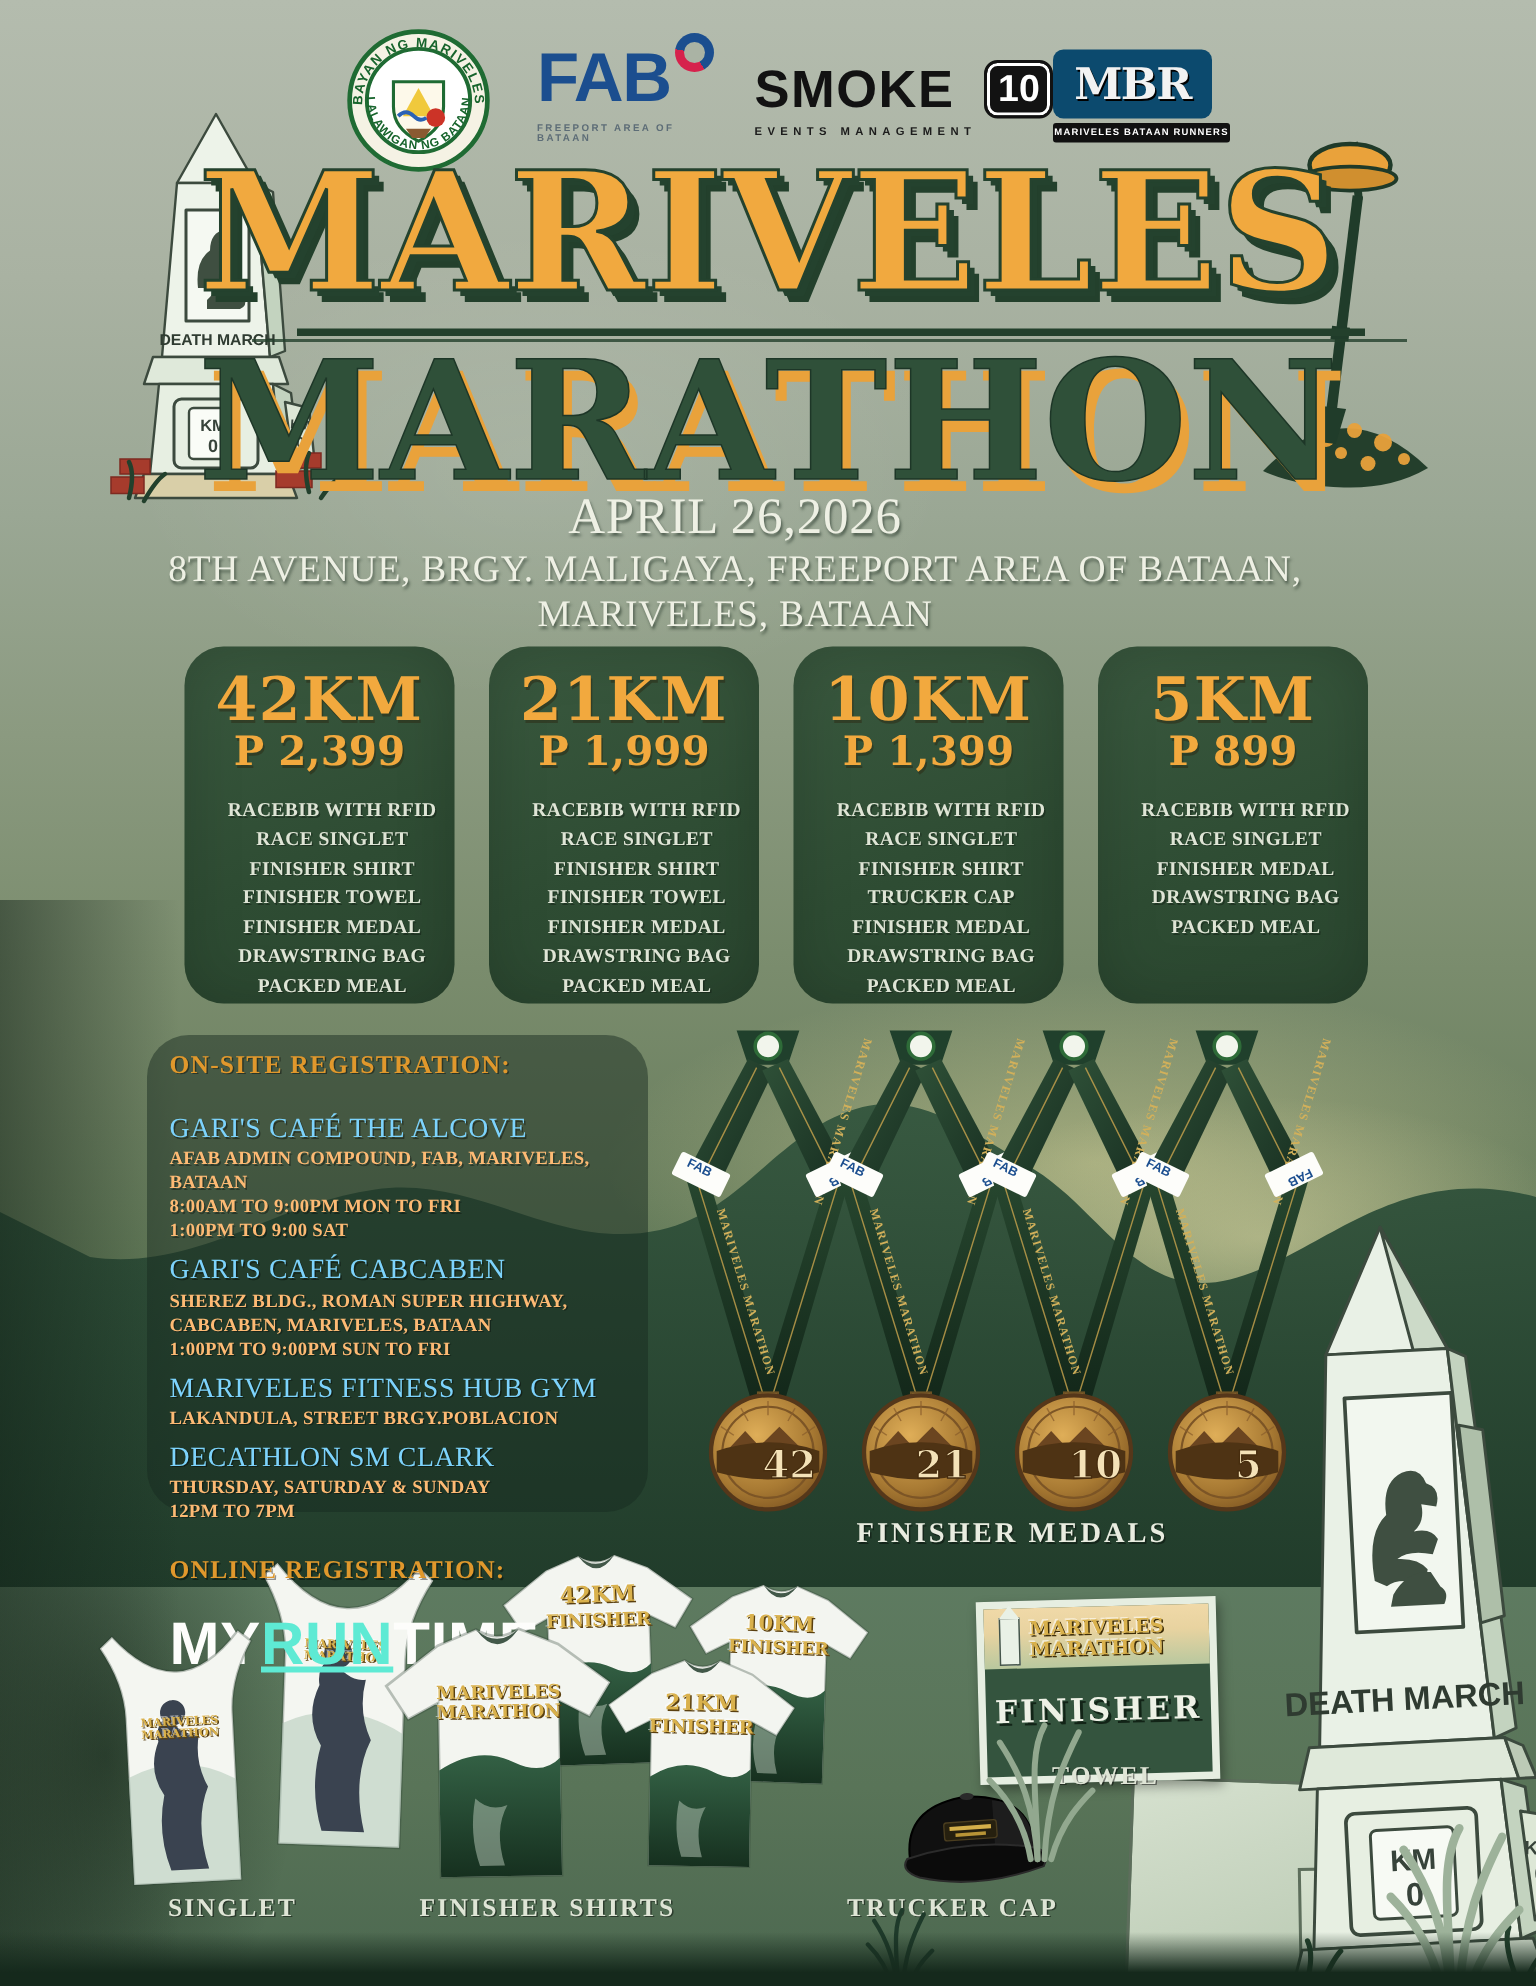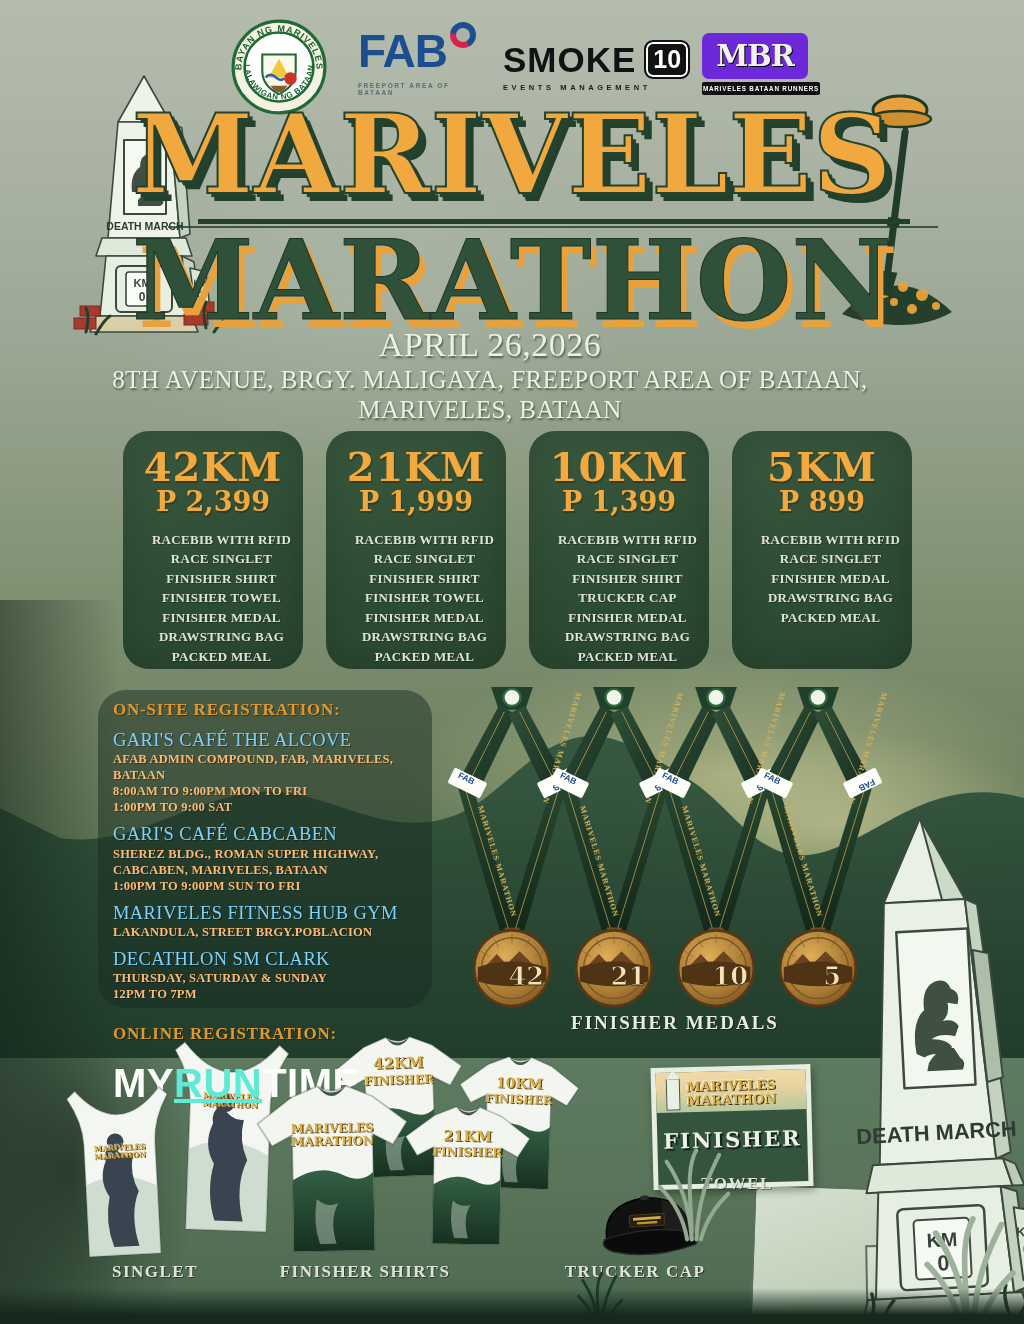--- a/index.html
+++ b/index.html
@@ -25,27 +25,27 @@
   
   .fab-logo{left:358px;top:28px;z-index:4;width:120px;}
   .fab-name{font-family:"Liberation Sans",sans-serif;font-weight:700;font-size:46px;line-height:1;
     color:#1b4e8f;letter-spacing:-1px;}
   .fab-circle{position:absolute;left:92px;top:-6px;width:26px;height:26px;border-radius:50%;
     background:conic-gradient(from 150deg,#d6224c 0 130deg,#1b4e8f 130deg 360deg);}
   .fab-circle::after{content:"";position:absolute;inset:6px;border-radius:50%;background:#aab3a4;}
   .fab-tag{margin-top:8px;font-family:"Liberation Sans",sans-serif;font-size:6.5px;letter-spacing:1.6px;
     color:#5d6d77;font-weight:700;}
   .smoke-logo{left:503px;top:40px;z-index:4;font-family:"Liberation Sans",sans-serif;color:#121212;}
-  .smoke-row{display:flex;align-items:center;gap:8px;}
+  .smoke-row{display:flex;align-items:center;gap:20px;}
   .smoke-word{font-weight:700;font-size:35px;letter-spacing:1px;line-height:1;}
   .smoke-box{background:#121212;color:#fff;font-weight:700;font-size:25px;line-height:1;
     padding:5px 7px;border-radius:9px;border:2px solid #121212;box-shadow:inset 0 0 0 2px #fff;}
   .smoke-tag{margin-top:4px;font-size:7.5px;letter-spacing:3.6px;font-weight:700;color:#1c1c1c;}
   .mbr-logo{left:702px;top:33px;z-index:4;text-align:center;}
-  .mbr-box{width:106px;height:46px;background:#6d28d9;border-radius:7px;display:flex;align-items:center;
+  .mbr-box{width:106px;height:46px;background:#0c4a6e;border-radius:7px;display:flex;align-items:center;
     justify-content:center;color:#f2f2f2;font-family:"DejaVu Serif",serif;font-weight:700;font-size:29px;
     letter-spacing:-1px;text-shadow:1px 1px 0 #000;}
   .mbr-bar{margin-top:3px;width:118px;background:#101010;color:#fff;font-family:"Liberation Sans",sans-serif;
     font-size:6.3px;font-weight:700;letter-spacing:.8px;padding:3px 0;border-radius:2px;}
 
   
   .title1{left:0;top:100px;width:1024px;text-align:center;z-index:5;
     font-family:"DejaVu Serif",serif;font-weight:700;font-size:110px;line-height:1;color:#f1a93f;
     -webkit-text-stroke:2px #24422e;text-shadow:4px 4px 0 #24422e,7px 8px 0 #23402c;}
   .title-divider{left:198px;top:219px;width:712px;height:5px;background:#23402c;z-index:4;}
@@ -69,21 +69,21 @@
   .card-price{font-family:"DejaVu Serif",serif;font-weight:700;font-size:27px;line-height:1.1;color:#f2a93e;
     text-shadow:1px 2px 0 rgba(40,24,4,.35);}
   .card-list{margin-top:13px;padding-left:17px;}
   .inc{font-size:13px;line-height:19.5px;font-weight:700;color:#dfe5d6;letter-spacing:.3px;
     text-shadow:1px 1px 0 rgba(0,0,0,.3);}
 
   
   .reg-panel{left:98px;top:690px;width:334px;height:318px;background:rgba(24,42,31,.48);
     border-radius:28px;z-index:3;}
   .reg{left:113px;top:700px;width:312px;z-index:5;}
-  .reg-heading{font-size:17px;font-weight:700;color:#e0982c;letter-spacing:.8px;margin-bottom:10px;
+  .reg-heading{font-size:17px;font-weight:700;color:#e0982c;letter-spacing:.8px;margin-bottom:23px;
     text-shadow:1px 1px 0 rgba(0,0,0,.4);}
   .venue{margin-bottom:9px;}
   .venue-name{font-size:18.5px;font-weight:400;color:#7dd3fc;letter-spacing:.4px;line-height:1.15;
     text-shadow:1px 1px 0 rgba(0,0,0,.4);}
   .venue-line{font-size:12.5px;font-weight:700;color:#fdba74;line-height:1.28;letter-spacing:.2px;
     text-shadow:1px 1px 0 rgba(0,0,0,.35);}
   .online-block{margin-top:22px;}
   .online-brand{font-family:"Liberation Sans",sans-serif;font-weight:700;font-size:40px;line-height:1.05;
     letter-spacing:.5px;}
   .ob-w{color:#fdfdfb;} .ob-o{color:#5eead4;text-decoration:underline;}

